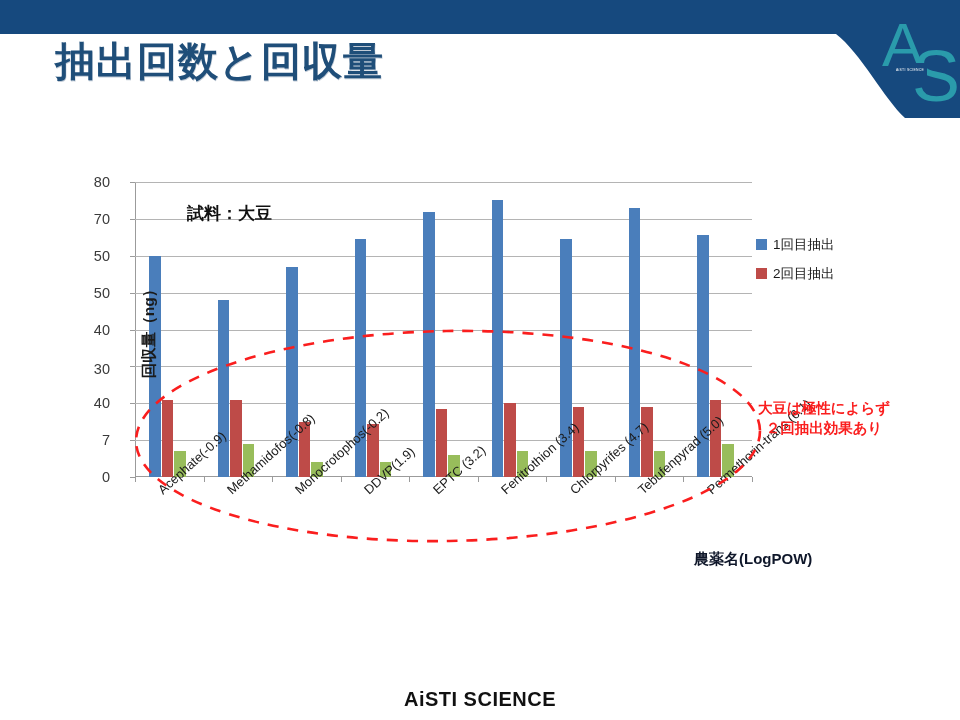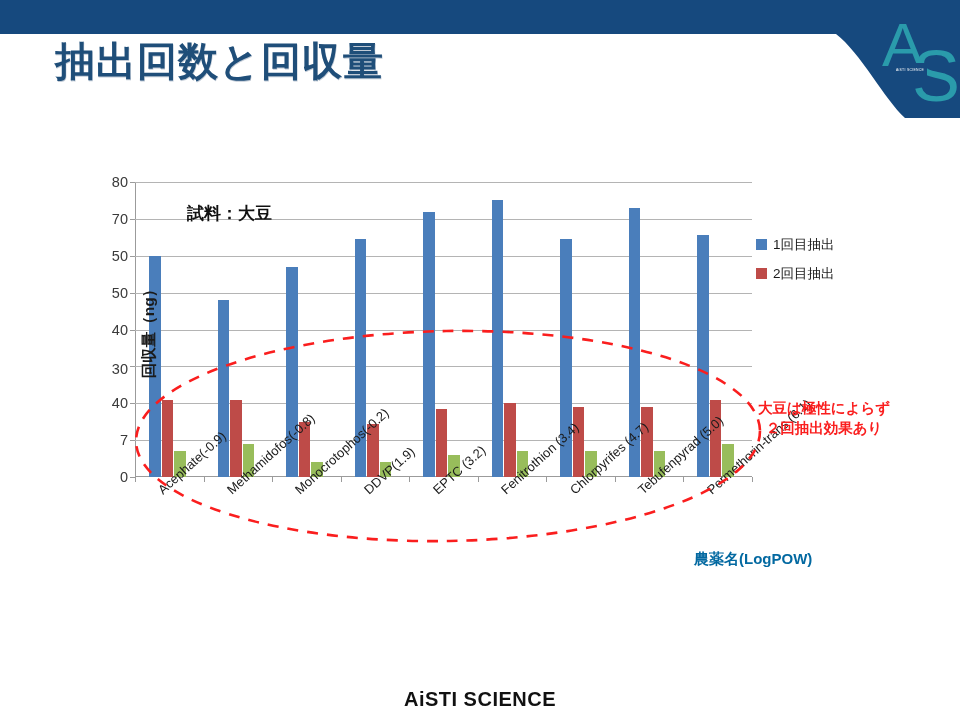--- a/index.html
+++ b/index.html
@@ -82,21 +82,21 @@
   }
   .gridline {
     position: absolute;
     left: 0; width: 100%;
     height: 0;
     border-top: 1px solid #b4b4b4;
   }
   .ytick-label {
     position: absolute;
     right: 100%;
-    margin-right: 7px;
+    margin-right: 25px;
     transform: translateY(-50%);
     font-size: 14.5px;
     color: #3a3a3a;
     white-space: nowrap;
   }
   .ytick-mark {
     position: absolute;
     left: -5px; width: 5px; height: 0;
     border-top: 1.4px solid #9b9b9b;
   }
@@ -124,21 +124,21 @@
     font-size: 15.5px;
     font-weight: bold;
     color: #1a1a1a;
     white-space: nowrap;
   }
   .x-axis-title {
     position: absolute;
     left: 598px; top: 382px;
     font-size: 15px;
     font-weight: bold;
-    color: #0369a1;
+    color: #0f172a;
     white-space: nowrap;
   }
 
   
   .sample-label {
     position: absolute;
     left: 52px; top: 20px;
     font-size: 17px;
     font-weight: bold;
     color: #111111;

